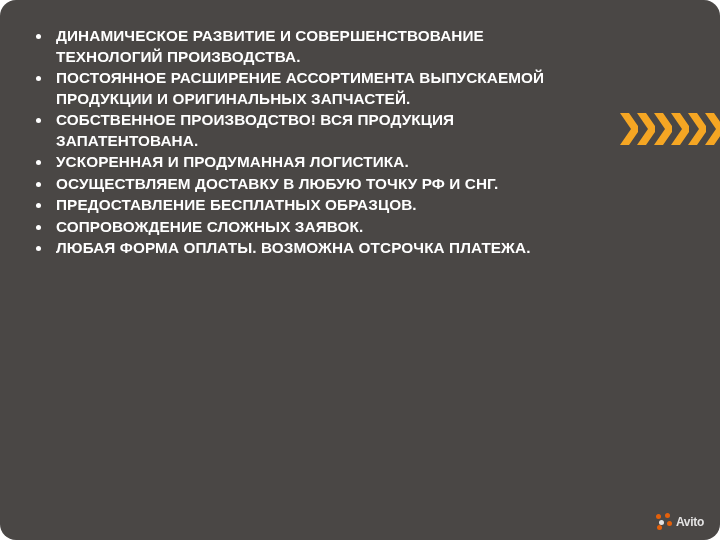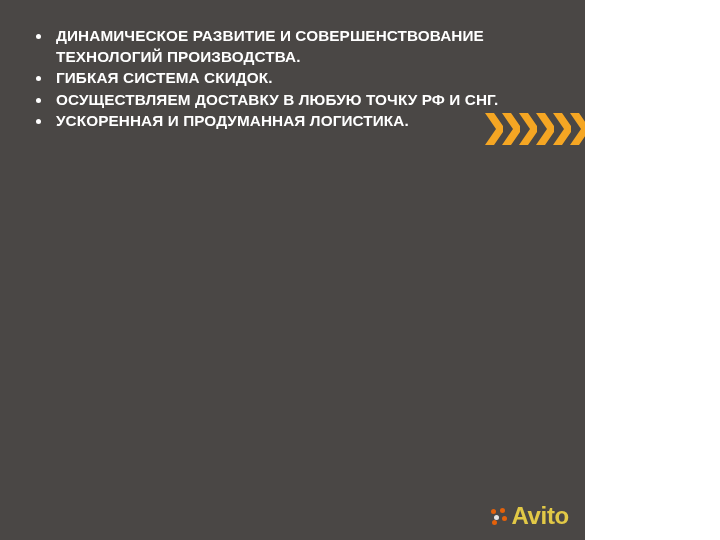--- a/index.html
+++ b/index.html
@@ -8,24 +8,25 @@
   }
   body {
     width: 720px;
     height: 540px;
     background: #ffffff;
     font-family: "Liberation Sans", sans-serif;
     overflow: hidden;
   }
   .slide {
     position: relative;
-    width: 585px;
+    width: 720px;
     height: 540px;
     background: #4a4745;
     overflow: hidden;
+    border-radius: 16px;
   }
   .bullet-list {
     position: absolute;
     left: 30px;
     top: 26px;
     width: 560px;
     margin: 0;
     padding: 0;
     list-style: none;
   }
@@ -83,36 +84,40 @@
     height: 5px;
     border-radius: 50%;
     background: #ff6600;
   }
   .wm-dots span:nth-child(1) { left: 0px;  top: 1px; }
   .wm-dots span:nth-child(2) { left: 9px;  top: 0px; }
   .wm-dots span:nth-child(3) { left: 3px;  top: 7px; background: #ffffff; }
   .wm-dots span:nth-child(4) { left: 11px; top: 8px; }
   .wm-dots span:nth-child(5) { left: 1px;  top: 12px; }
   .wm-text {
-    color: #fde047;
-    font-size: 24px;
+    color: #ffffff;
+    font-size: 12px;
     font-weight: bold;
     letter-spacing: -0.3px;
   }
 </style>
 </head>
 <body>
 
 <div class="slide">
 
   <ul class="bullet-list">
     <li class="bullet-item">Динамическое развитие и совершенствование технологий производства.</li>
-    <li class="bullet-item">Гибкая система скидок.</li>
+    <li class="bullet-item">Постоянное расширение ассортимента выпускаемой продукции и оригинальных запчастей.</li>
+    <li class="bullet-item">Собственное производство! Вся продукция запатентована.</li>
+    <li class="bullet-item">Ускоренная и продуманная логистика.</li>
     <li class="bullet-item">Осуществляем доставку в любую точку РФ и СНГ.</li>
-    <li class="bullet-item">Ускоренная и продуманная логистика.</li>
+    <li class="bullet-item">Предоставление бесплатных образцов.</li>
+    <li class="bullet-item">Сопровождение сложных заявок.</li>
+    <li class="bullet-item">Любая форма оплаты. Возможна отсрочка платежа.</li>
   </ul>
 
   <div class="chevrons">
     <svg class="chev" viewBox="0 0 20 34">
       <polygon points="2,1 13,17 2,33 11,33 22,17 11,1" fill="#f5a623"></polygon>
     </svg>
     <svg class="chev" viewBox="0 0 20 34">
       <polygon points="2,1 13,17 2,33 11,33 22,17 11,1" fill="#f5a623"></polygon>
     </svg>
     <svg class="chev" viewBox="0 0 20 34">

